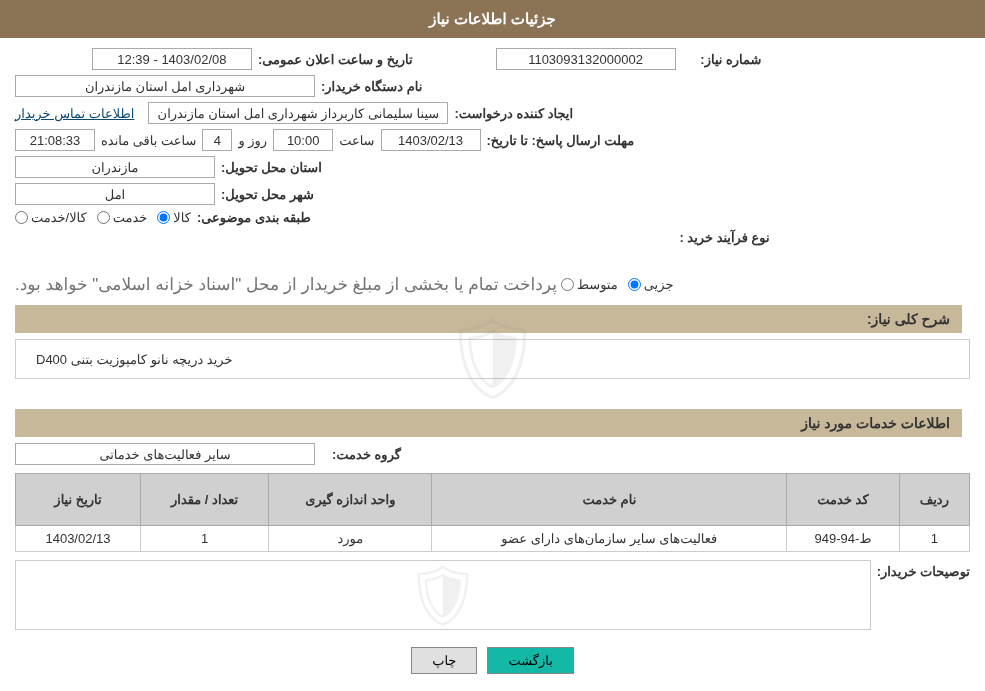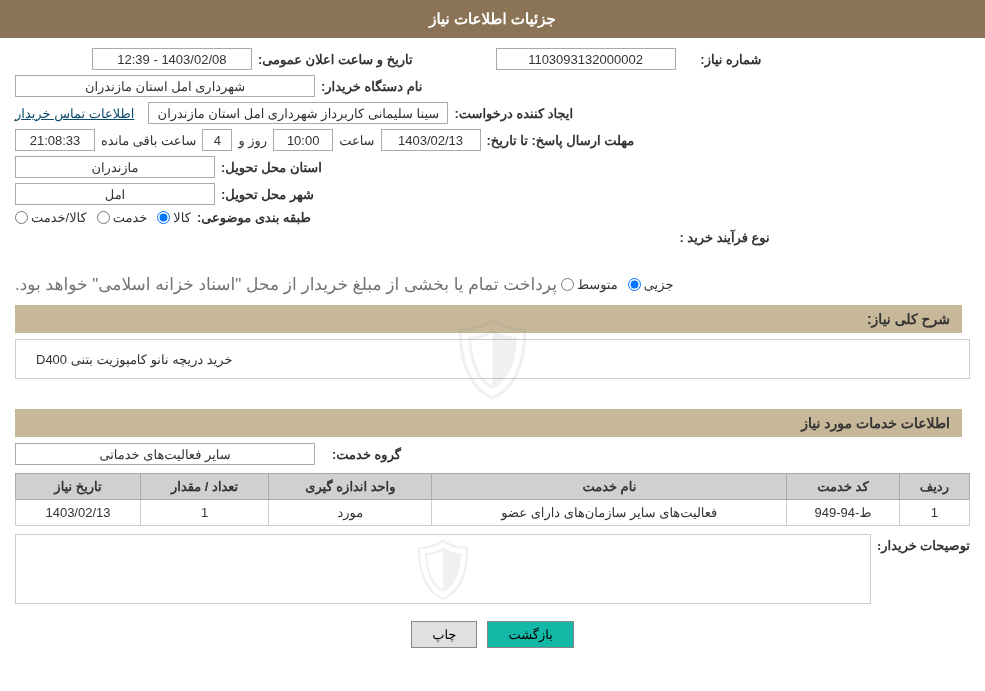--- a/index.html
+++ b/index.html
@@ -52,21 +52,21 @@
       gap: 3px;
     }
     .data-table {
       width: 100%;
       border-collapse: collapse;
       margin: 8px 0;
     }
     .data-table th {
       background: #d0d0d0;
       border: 1px solid #aaa;
-      padding: 5px 8px;
+      padding: 18px 8px;
       text-align: center;
       font-weight: bold;
     }
     .data-table td {
       border: 1px solid #ccc;
       padding: 5px 8px;
       text-align: center;
     }
     .data-table tr:nth-child(even) td {
       background: #f9f9f9;
@@ -272,21 +272,21 @@
             <td>1</td>
             <td>ط-94-949</td>
             <td>فعالیت‌های سایر سازمان‌های دارای عضو</td>
             <td>مورد</td>
             <td>1</td>
             <td>1403/02/13</td>
           </tr>
         </tbody>
     </table>
 
-    <div class="form-row" style="justify-content: center; align-items:flex-start;font-family:Liberation Serif, serif;">
+    <div class="form-row" style="justify-content: center; align-items:flex-start;">
       <span class="col-label" style="padding-top:4px;">توصیحات خریدار:</span>
       <div class="inner-textarea" style="flex:1; min-height:70px; position:relative;">
         <div class="shield-watermark" style="font-size:60px;">🛡</div>
       </div>
     </div>
 
     <div class="btn-group">
       <button class="btn btn-back">بازگشت</button>
       <button class="btn btn-print">چاپ</button>
     </div>

